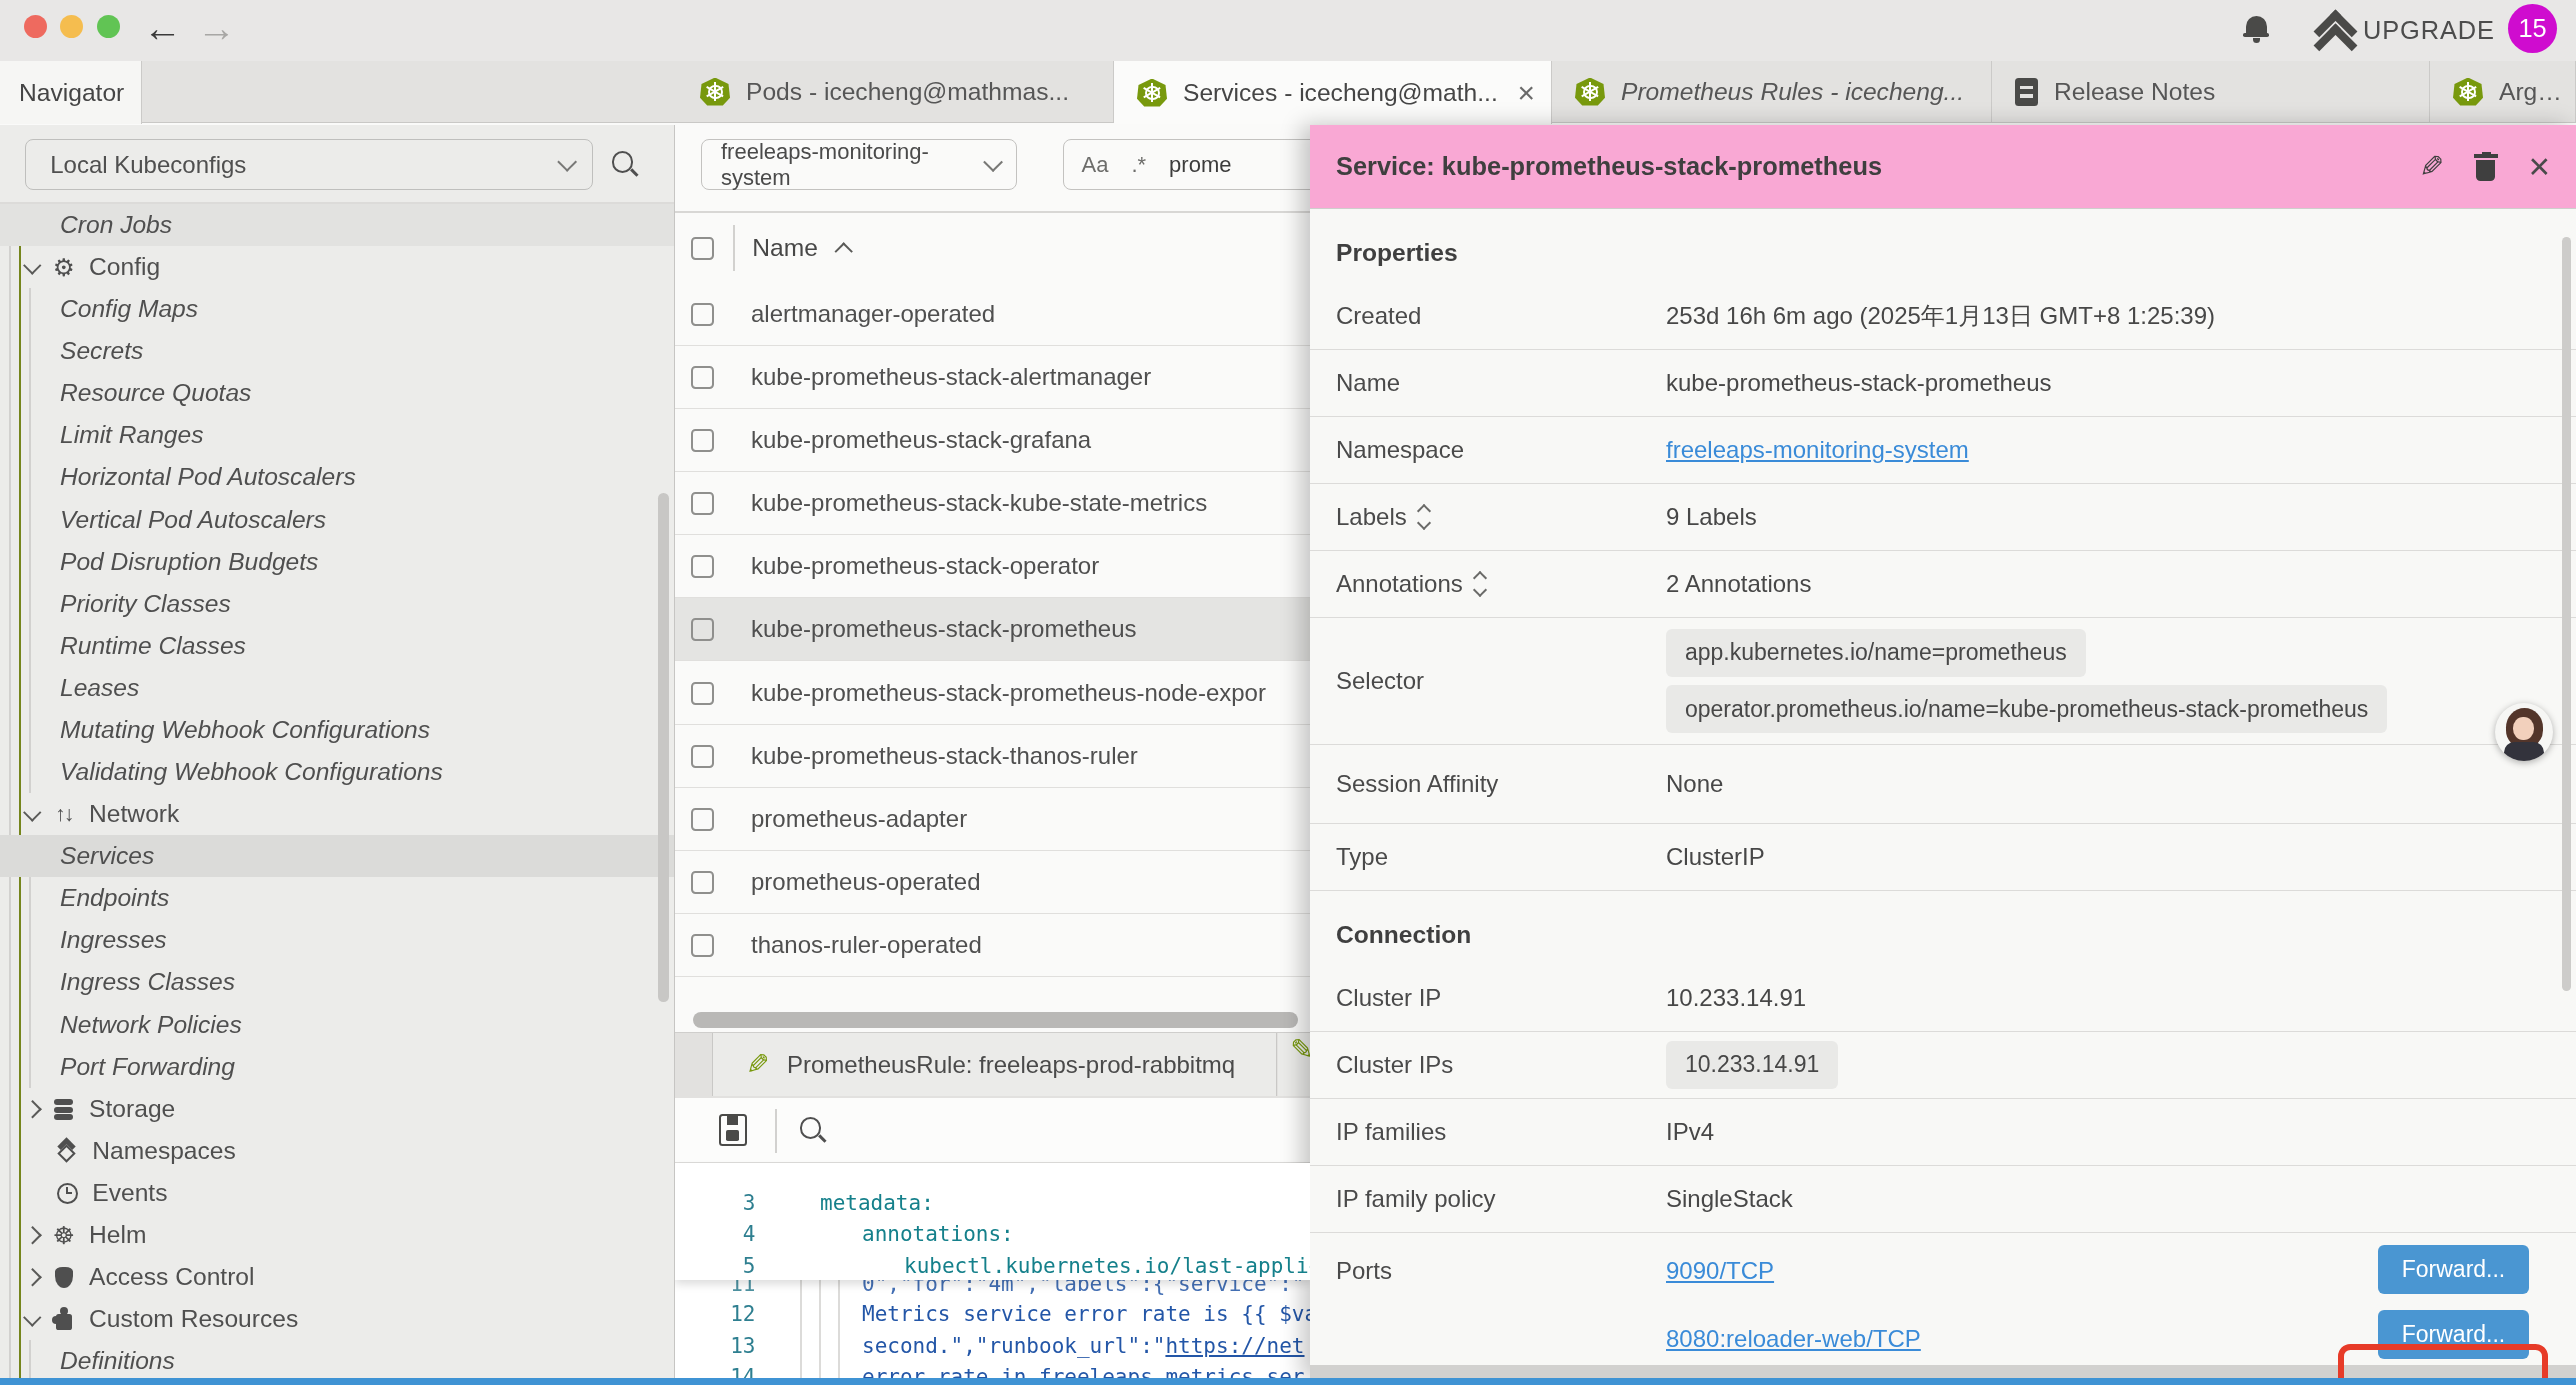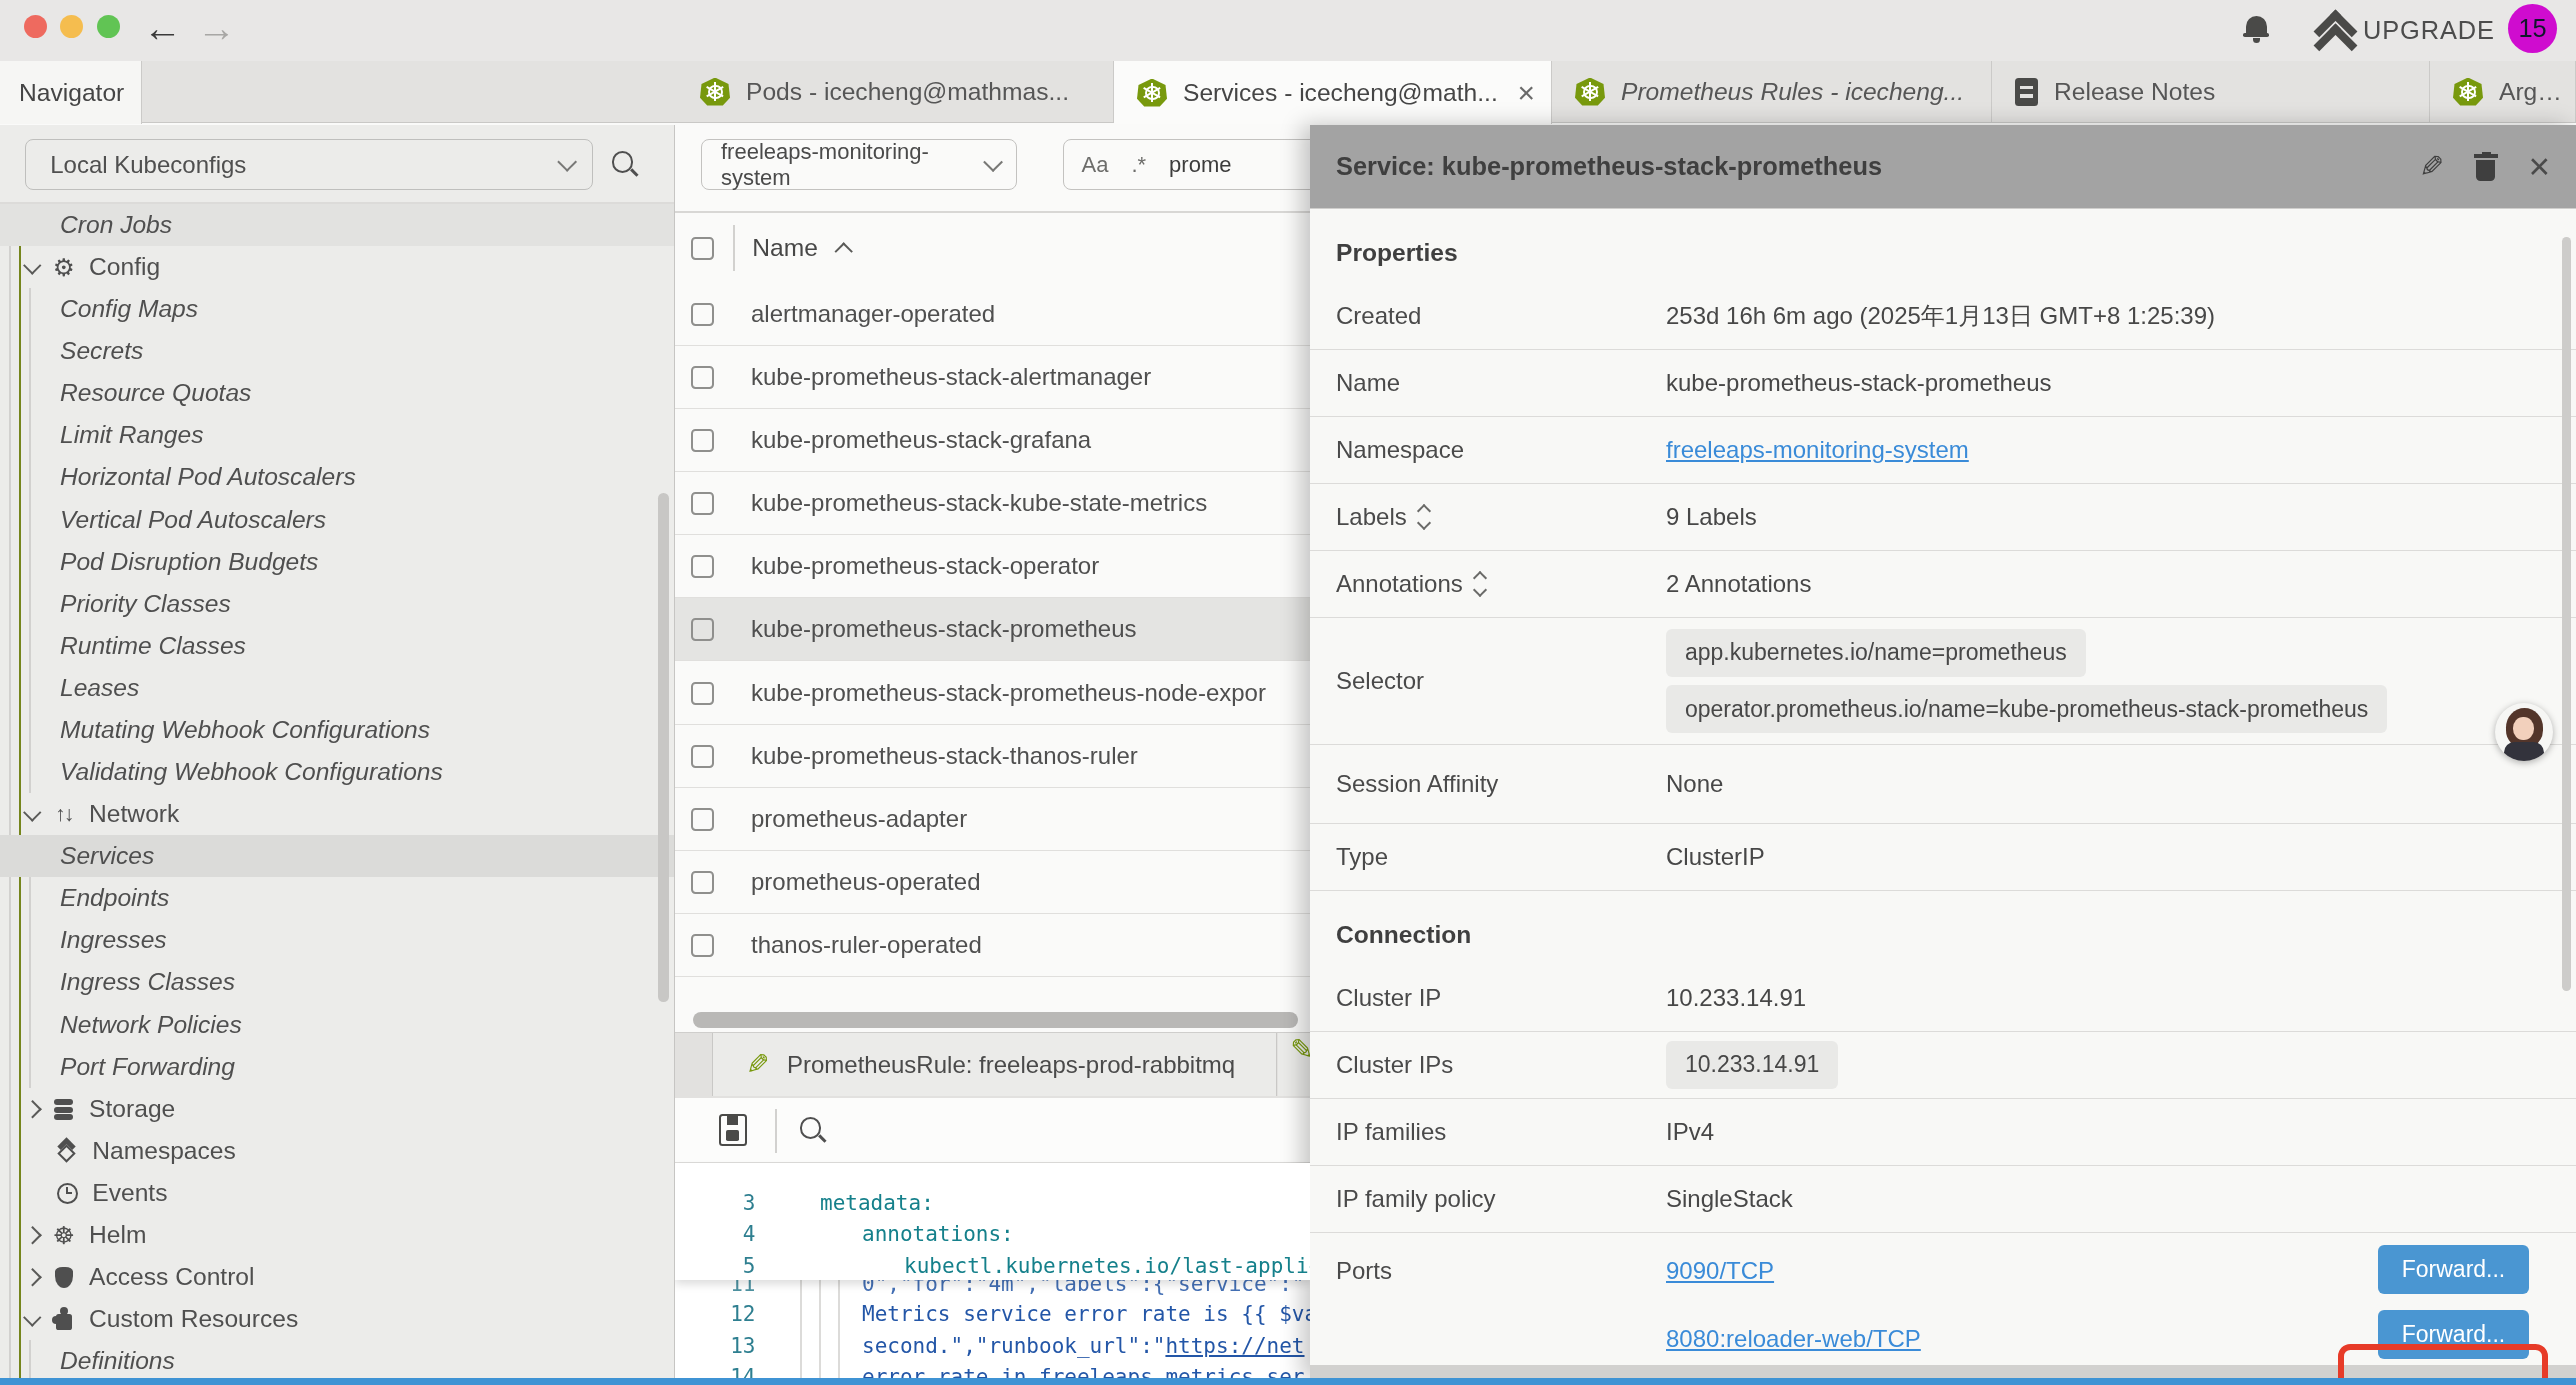--- a/index.html
+++ b/index.html
@@ -16,21 +16,21 @@
   #fwd{left:197px;color:#a8a7a5;}
   #bell{position:absolute;left:2243px;top:14px;width:26px;height:26px;}
   #bell .body{position:absolute;left:2.6px;top:1.8px;width:21px;height:19px;background:#4a4a48;border-radius:10.5px 10.5px 2.6px 2.6px;}
   #bell .rim{position:absolute;left:0;top:19px;width:26px;height:3.5px;background:#4a4a48;border-radius:1.8px;}
   #bell .clap{position:absolute;left:9.6px;top:24px;width:7px;height:5.3px;background:#4a4a48;border-radius:0 0 4.4px 4.4px;}
   #upgrade{position:absolute;left:2316px;top:10.5px;height:39px;display:flex;align-items:center;cursor:pointer;}
   .chev2{position:relative;width:33px;height:35px;margin-right:14px;}
   .chev2 i{position:absolute;left:4.4px;width:23px;height:23px;border-left:8px solid #4a4a48;border-top:8px solid #4a4a48;transform:rotate(45deg);}
   .chev2 i.c1{top:3.5px;} .chev2 i.c2{top:17.5px;}
   #upgrade .lbl{font-size:25.4px;color:#4c4c4c;letter-spacing:0.9px;}
-  #badge{position:absolute;left:2508px;top:4.4px;width:49px;height:49px;border-radius:50%;background:#cf0ccf;color:#0f172a;
+  #badge{position:absolute;left:2508px;top:4.4px;width:49px;height:49px;border-radius:50%;background:#cf0ccf;color:#ffffff;
          font-size:25.4px;display:flex;align-items:center;justify-content:center;}
   
   #tabstrip{position:absolute;left:0;top:61px;width:2576px;height:61px;background:#e3e2e0;border-bottom:1.8px solid #c9c8c6;}
   .tab{position:absolute;top:0;height:61px;display:flex;align-items:center;box-sizing:border-box;border-right:1.8px solid #cbcac8;
        font-size:24.6px;color:#565656;white-space:nowrap;overflow:hidden;cursor:pointer;}
   .tab.active{background:#fbfbfa;height:63px;color:#454545;}
   .tab.italic .tlabel{font-style:italic;}
   .tab .tlabel{overflow:hidden;text-overflow:ellipsis;}
   #navigator-tab{position:absolute;left:0;top:0;width:142px;height:63px;background:#f6f6f4;border-right:1.8px solid #cbcac8;
        display:flex;align-items:center;padding-left:19px;box-sizing:border-box;font-size:24.6px;color:#454545;}
@@ -115,21 +115,21 @@
   .cline{position:absolute;left:0;width:635px;height:32px;line-height:32px;white-space:pre;}
   .cline .ln{position:absolute;left:17.5px;width:63px;text-align:right;color:#2e7f90;}
   .cline .ct{position:absolute;white-space:pre;}
   .ck{color:#15808b;} .cs{color:#2356a7;}
   .cs a{color:#2356a7;text-decoration:underline;}
   #sticky{position:absolute;left:0;top:0;width:635px;height:117px;background:#fff;box-shadow:0 5.3px 8.8px rgba(0,0,0,.14);z-index:2;}
   #partial{position:absolute;left:0;top:117px;width:635px;height:19px;overflow:hidden;z-index:1;opacity:.85;}
   .iguide{position:absolute;top:117px;height:98px;width:1.8px;background:#dcdbd9;}
   
   #drawer{position:absolute;left:1310px;top:125px;width:1266px;height:1254px;background:#f8f8f6;box-shadow:-8.8px 0 21px rgba(0,0,0,.22);}
-  #dheader{position:absolute;left:0;top:0;width:1266px;height:84px;background:#a3a3a3;border-bottom:1.8px solid #cfcecc;box-sizing:border-box;display:flex;align-items:center;}
+  #dheader{position:absolute;left:0;top:0;width:1266px;height:84px;background:#f9a8d4;border-bottom:1.8px solid #cfcecc;box-sizing:border-box;display:flex;align-items:center;}
   #dtitle{margin-left:26px;font-size:25.4px;font-weight:bold;color:#3f3f3f;}
   #dactions{margin-left:auto;display:flex;align-items:center;gap:30px;margin-right:26px;}
   #edit-pencil{font-size:30px;color:#3f3f3f;transform:scaleX(-1);cursor:pointer;}
   .trash{position:relative;width:24.6px;height:30px;cursor:pointer;}
   .trash .lid{position:absolute;left:0;top:2.6px;width:24.6px;height:3.5px;background:#3f3f3f;}
   .trash .kn{position:absolute;left:8px;top:0;width:8.8px;height:3.5px;background:#3f3f3f;}
   .trash .bd{position:absolute;left:2.6px;top:8px;width:19px;height:21px;background:#3f3f3f;border-radius:0 0 4.4px 4.4px;}
   #dclose{font-size:37px;color:#4a4a4a;font-weight:300;cursor:pointer;line-height:30px;}
   #dbody{position:absolute;left:0;top:84px;width:1266px;height:1156px;overflow:hidden;}
   .sechdr{height:74px;display:flex;align-items:flex-end;padding:0 0 16px 26px;box-sizing:border-box;font-size:24.6px;font-weight:bold;color:#3f3f3f;}

